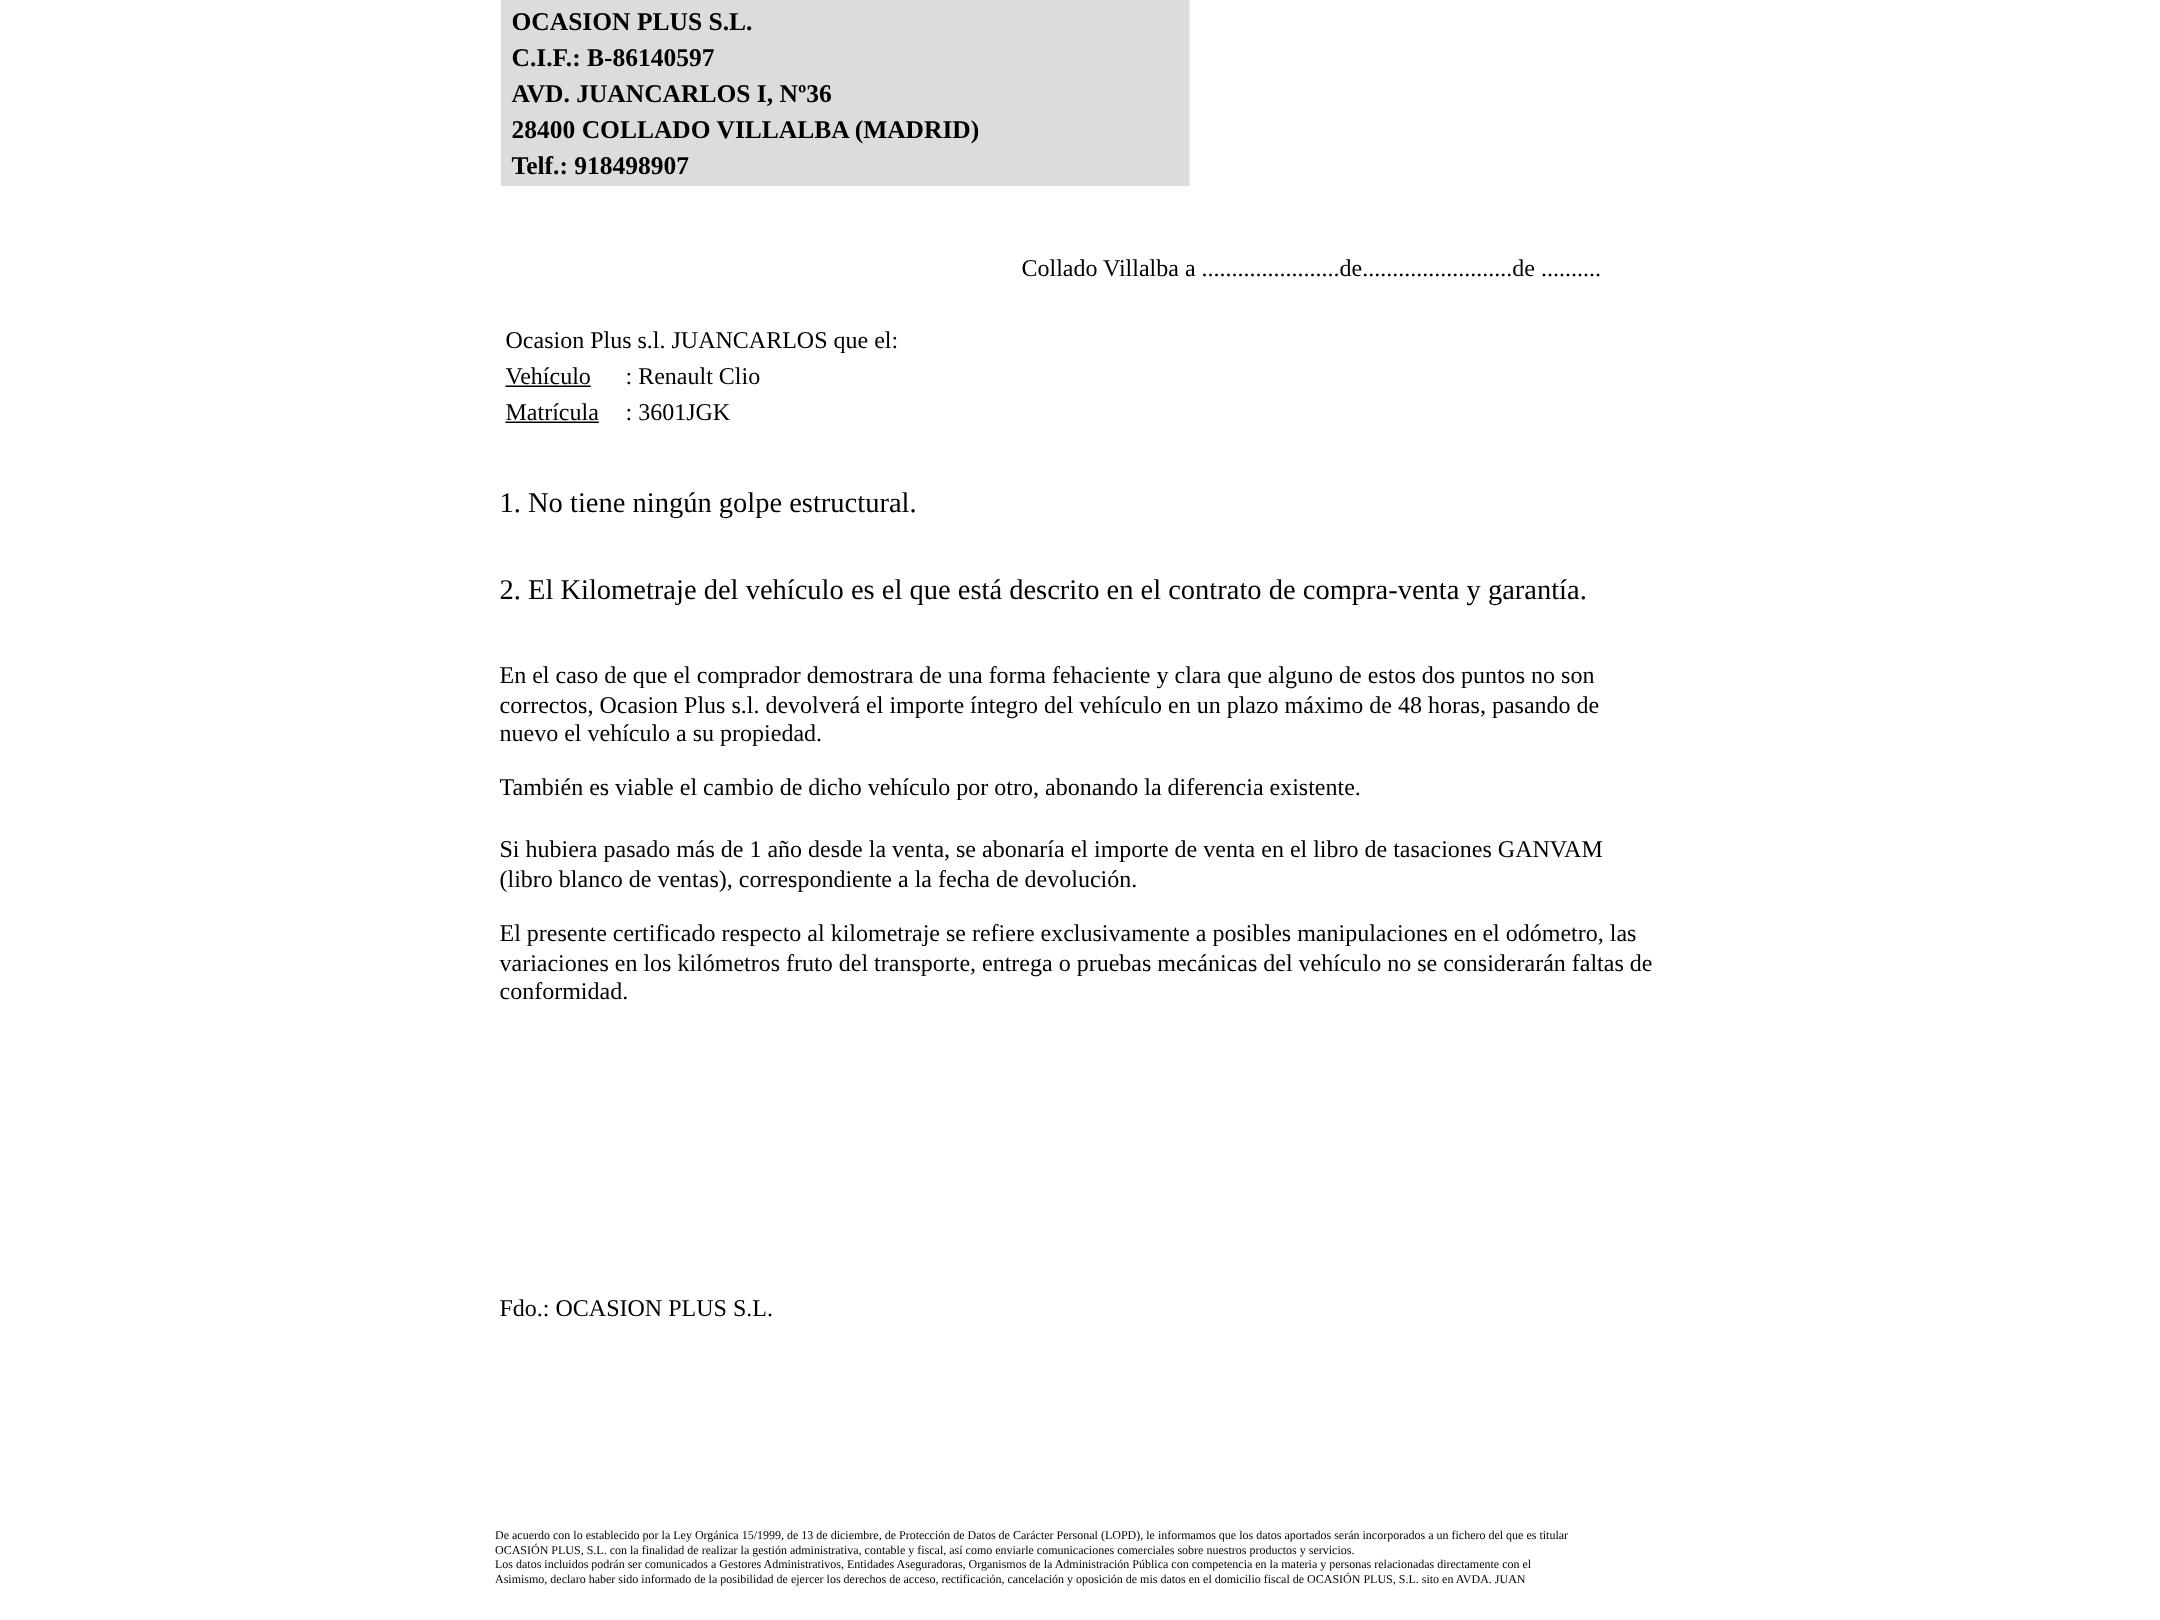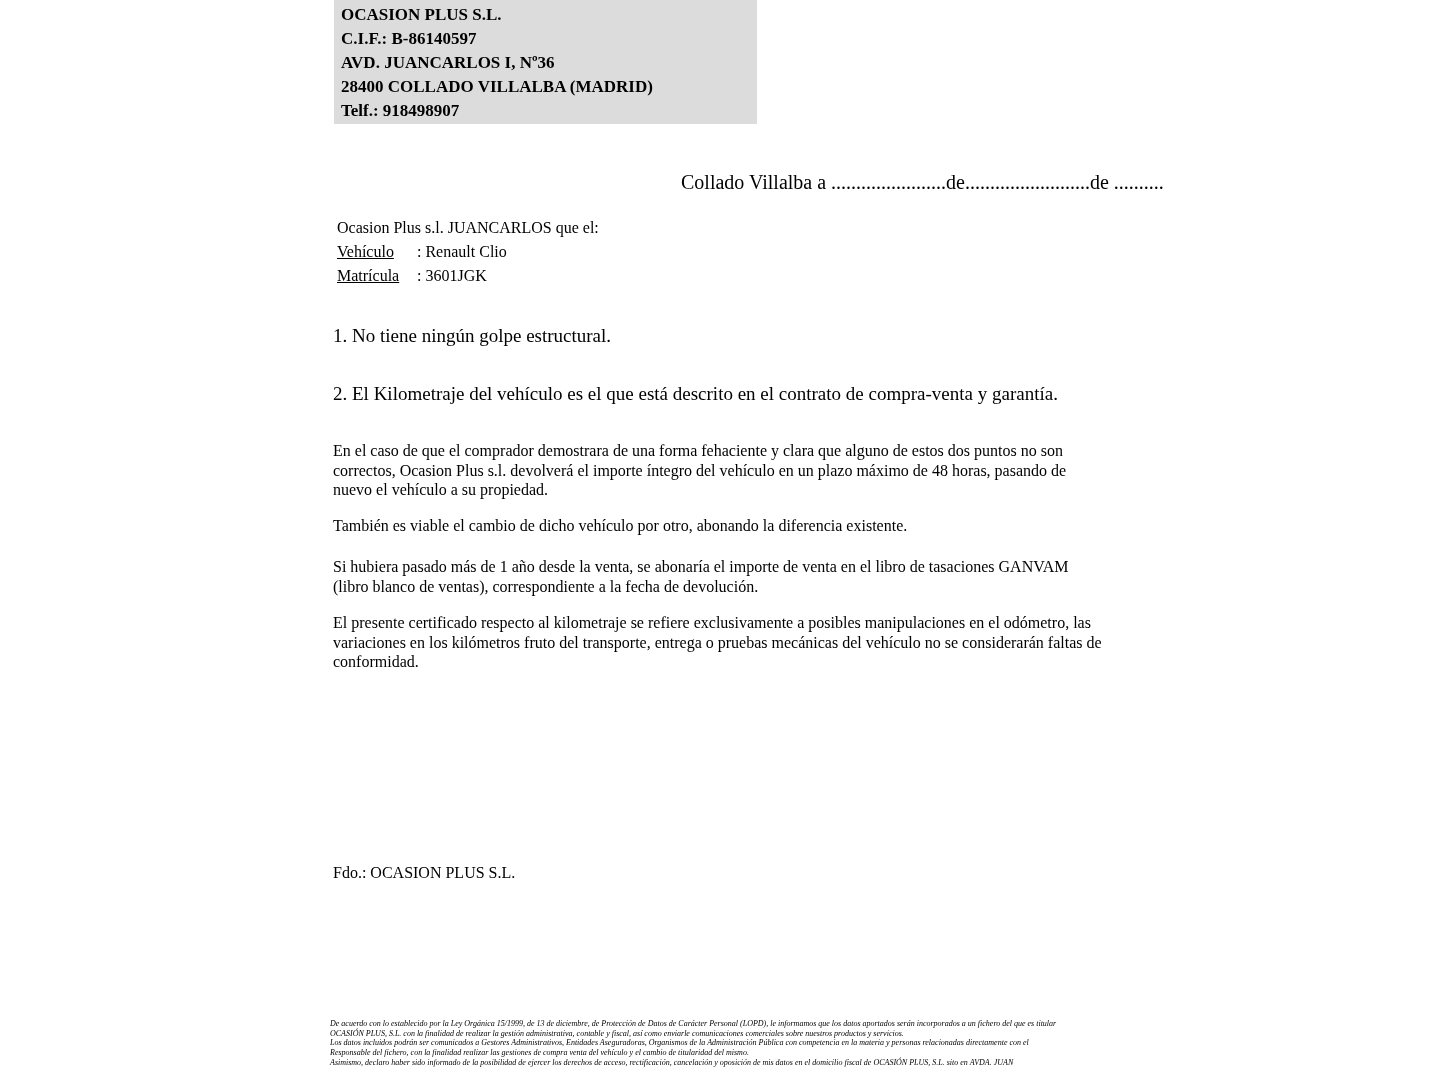--- a/index.html
+++ b/index.html
@@ -12,37 +12,37 @@
     height: 1080px;
     position: relative;
     font-family: "Liberation Serif", serif;
     color: #000000;
     overflow: hidden;
   }
   .header-box {
     position: absolute;
     left: 334px;
     top: 0;
-    width: 423px;
+    width: 459px;
     height: 124px;
     background: #dcdcdc;
     box-sizing: border-box;
     padding: 3px 0 0 7px;
   }
   .header-box .hline {
     font-weight: bold;
     font-size: 17px;
     line-height: 24px;
     white-space: nowrap;
   }
   .date-line {
     position: absolute;
     left: 681px;
     top: 171px;
-    font-size: 20px;
+    font-size: 16px;
     white-space: nowrap;
   }
   .cert-block {
     position: absolute;
     left: 337px;
     top: 216px;
     font-size: 16px;
     line-height: 24px;
   }
   .cert-row .label-wrap {
@@ -81,21 +81,20 @@
   }
   .legal {
     position: absolute;
     left: 330px;
     top: 1019px;
     font-size: 8px;
     line-height: 9.7px;
   }
   .legal .lline {
     white-space: nowrap;
-    font-style: italic;
   }
 </style>
 </head>
 <body>
 
 <div class="header-box">
   <div class="hline">OCASION PLUS S.L.</div>
   <div class="hline">C.I.F.: B-86140597</div>
   <div class="hline">AVD. JUANCARLOS I, Nº36</div>
   <div class="hline">28400 COLLADO VILLALBA (MADRID)</div>
@@ -121,15 +120,14 @@
 <div class="para para-2">También es viable el cambio de dicho vehículo por otro, abonando la diferencia existente.</div>
 <div class="para para-3">Si hubiera pasado más de 1 año desde la venta, se abonaría el importe de venta en el libro de tasaciones GANVAM (libro blanco de ventas), correspondiente a la fecha de devolución.</div>
 <div class="para para-4">El presente certificado respecto al kilometraje se refiere exclusivamente a posibles manipulaciones en el odómetro, las variaciones en los kilómetros fruto del transporte, entrega o pruebas mecánicas del vehículo no se considerarán faltas de conformidad.</div>
 
 <div class="signature">Fdo.: OCASION PLUS S.L.</div>
 
 <div class="legal">
   <div class="lline">De acuerdo con lo establecido por la Ley Orgánica 15/1999, de 13 de diciembre, de Protección de Datos de Carácter Personal (LOPD), le informamos que los datos aportados serán incorporados a un fichero del que es titular</div>
   <div class="lline">OCASIÓN PLUS, S.L. con la finalidad de realizar la gestión administrativa, contable y fiscal, así como enviarle comunicaciones comerciales sobre nuestros productos y servicios.</div>
   <div class="lline">Los datos incluidos podrán ser comunicados a Gestores Administrativos, Entidades Aseguradoras, Organismos de la Administración Pública con competencia en la materia y personas relacionadas directamente con el</div>
-  <div class="lline">Responsable del fichero, con la finalidad realizar las gestiones de compra venta del vehículo y el cambio de titularidad del mismo.</div>
   <div class="lline">Asimismo, declaro haber sido informado de la posibilidad de ejercer los derechos de acceso, rectificación, cancelación y oposición de mis datos en el domicilio fiscal de OCASIÓN PLUS, S.L. sito en AVDA. JUAN</div>
 </div>
 
 </body></html>

